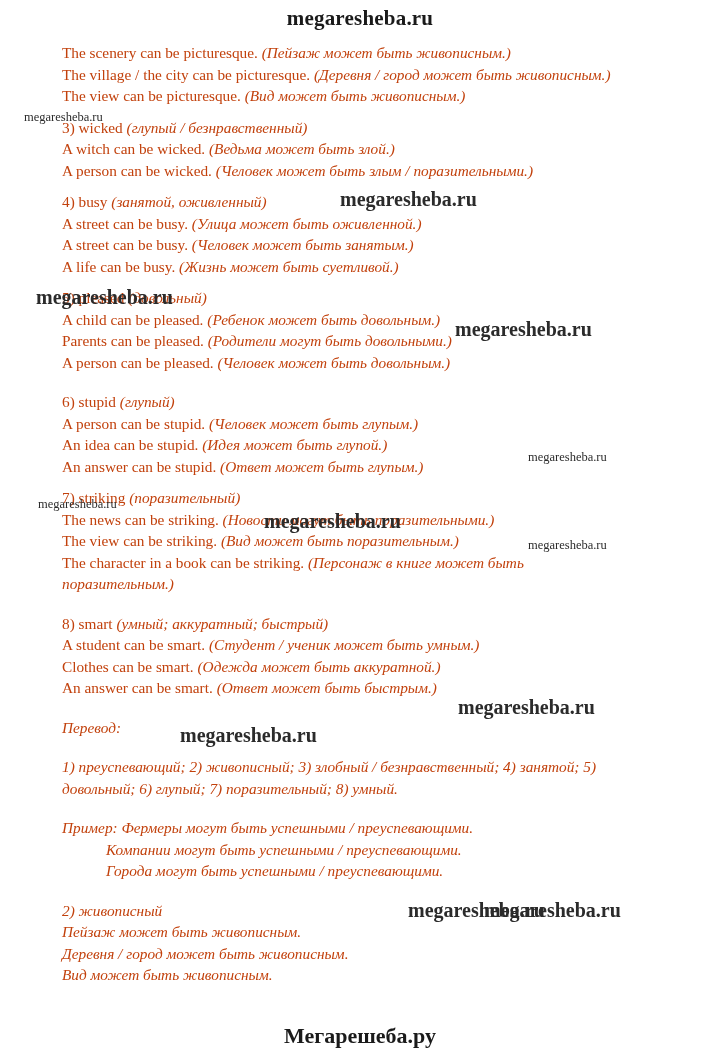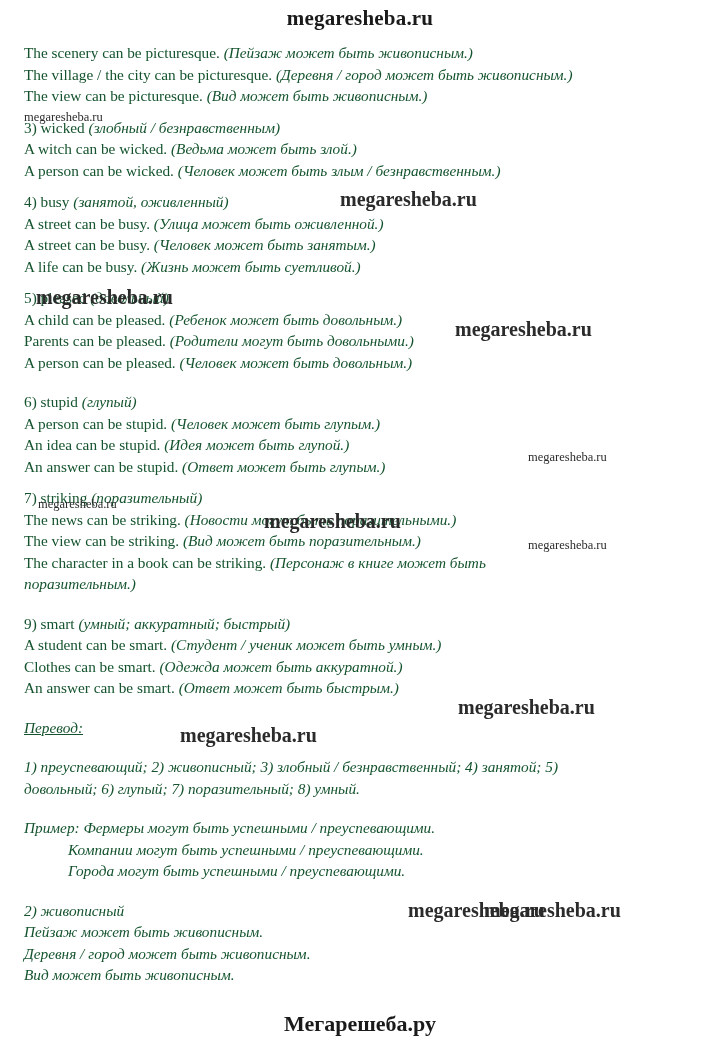--- a/index.html
+++ b/index.html
@@ -27,47 +27,48 @@
     width: 720px;
     text-align: center;
     font-family: "Liberation Serif", serif;
     font-weight: bold;
     font-size: 21px;
     color: #1a1a1a;
     letter-spacing: 0.2px;
   }
   .footer-title {
     position: absolute;
-    bottom: 16px;
+    bottom: 4px;
     left: 0;
     width: 720px;
     text-align: center;
     font-family: "Liberation Serif", serif;
     font-weight: bold;
     font-size: 22px;
     color: #1a1a1a;
   }
   .content {
     position: absolute;
     top: 42px;
     left: 24px;
     width: 676px;
   }
   .line {
     font-size: 15.3px;
     line-height: 21.5px;
     white-space: pre-wrap;
-    color: #14532d;
+    color: #c2410c;
+    margin-left: 38px;
   }
   .line.gap-sm { margin-top: 10px; }
   .line.gap-md { margin-top: 18px; }
   .ru { font-style: italic; }
   .en { font-style: normal; }
   .indent-1 { padding-left: 44px; }
-  .underline { text-decoration: underline; }
+  .underline { }
 
   
   .wm {
     position: absolute;
     color: #2b2b2b;
     font-family: "Liberation Serif", serif;
     white-space: nowrap;
     pointer-events: none;
   }
   .wm.small { font-size: 12.5px; }
@@ -77,41 +78,41 @@
 <body>
 
 <div class="page">
 
   <div class="site-title">megaresheba.ru</div>
 
   <div class="content" id="content">
       <div class="line"><span class="en">The scenery can be picturesque. </span><span class="ru">(Пейзаж может быть живописным.)</span></div>
       <div class="line"><span class="en">The village / the city can be picturesque. </span><span class="ru">(Деревня / город может быть живописным.)</span></div>
       <div class="line"><span class="en">The view can be picturesque. </span><span class="ru">(Вид может быть живописным.)</span></div>
-      <div class="line gap-sm"><span class="en">3) wicked </span><span class="ru">(злобный / безнравственным)</span></div>
+      <div class="line gap-sm"><span class="en">3) wicked </span><span class="ru">(глупый / безнравственный)</span></div>
       <div class="line"><span class="en">A witch can be wicked. </span><span class="ru">(Ведьма может быть злой.)</span></div>
-      <div class="line"><span class="en">A person can be wicked. </span><span class="ru">(Человек может быть злым / безнравственным.)</span></div>
+      <div class="line"><span class="en">A person can be wicked. </span><span class="ru">(Человек может быть злым / поразительными.)</span></div>
       <div class="line gap-sm"><span class="en">4) busy </span><span class="ru">(занятой, оживленный)</span></div>
       <div class="line"><span class="en">A street can be busy. </span><span class="ru">(Улица может быть оживленной.)</span></div>
       <div class="line"><span class="en">A street can be busy. </span><span class="ru">(Человек может быть занятым.)</span></div>
       <div class="line"><span class="en">A life can be busy. </span><span class="ru">(Жизнь может быть суетливой.)</span></div>
       <div class="line gap-sm"><span class="en">5) pleased </span><span class="ru">(довольный)</span></div>
       <div class="line"><span class="en">A child can be pleased. </span><span class="ru">(Ребенок может быть довольным.)</span></div>
       <div class="line"><span class="en">Parents can be pleased. </span><span class="ru">(Родители могут быть довольными.)</span></div>
       <div class="line"><span class="en">A person can be pleased. </span><span class="ru">(Человек может быть довольным.)</span></div>
       <div class="line gap-md"><span class="en">6) stupid </span><span class="ru">(глупый)</span></div>
       <div class="line"><span class="en">A person can be stupid. </span><span class="ru">(Человек может быть глупым.)</span></div>
       <div class="line"><span class="en">An idea can be stupid. </span><span class="ru">(Идея может быть глупой.)</span></div>
       <div class="line"><span class="en">An answer can be stupid. </span><span class="ru">(Ответ может быть глупым.)</span></div>
       <div class="line gap-sm"><span class="en">7) striking </span><span class="ru">(поразительный)</span></div>
       <div class="line"><span class="en">The news can be striking. </span><span class="ru">(Новости могут быть поразительными.)</span></div>
       <div class="line"><span class="en">The view can be striking. </span><span class="ru">(Вид может быть поразительным.)</span></div>
       <div class="line"><span class="en">The character in a book can be striking. </span><span class="ru">(Персонаж в книге может быть</span></div>
       <div class="line"><span class="ru">поразительным.)</span></div>
-      <div class="line gap-md"><span class="en">9) smart </span><span class="ru">(умный; аккуратный; быстрый)</span></div>
+      <div class="line gap-md"><span class="en">8) smart </span><span class="ru">(умный; аккуратный; быстрый)</span></div>
       <div class="line"><span class="en">A student can be smart. </span><span class="ru">(Студент / ученик может быть умным.)</span></div>
       <div class="line"><span class="en">Clothes can be smart. </span><span class="ru">(Одежда может быть аккуратной.)</span></div>
       <div class="line"><span class="en">An answer can be smart. </span><span class="ru">(Ответ может быть быстрым.)</span></div>
       <div class="line gap-md"><span class="ru underline">Перевод:</span></div>
       <div class="line gap-md"><span class="ru">1) преуспевающий; 2) живописный; 3) злобный / безнравственный; 4) занятой; 5)</span></div>
       <div class="line"><span class="ru">довольный; 6) глупый; 7) поразительный; 8) умный.</span></div>
       <div class="line gap-md"><span class="ru">Пример: Фермеры могут быть успешными / преуспевающими.</span></div>
       <div class="line indent-1"><span class="ru">Компании могут быть успешными / преуспевающими.</span></div>
       <div class="line indent-1"><span class="ru">Города могут быть успешными / преуспевающими.</span></div>
       <div class="line gap-md"><span class="ru">2) живописный</span></div>

